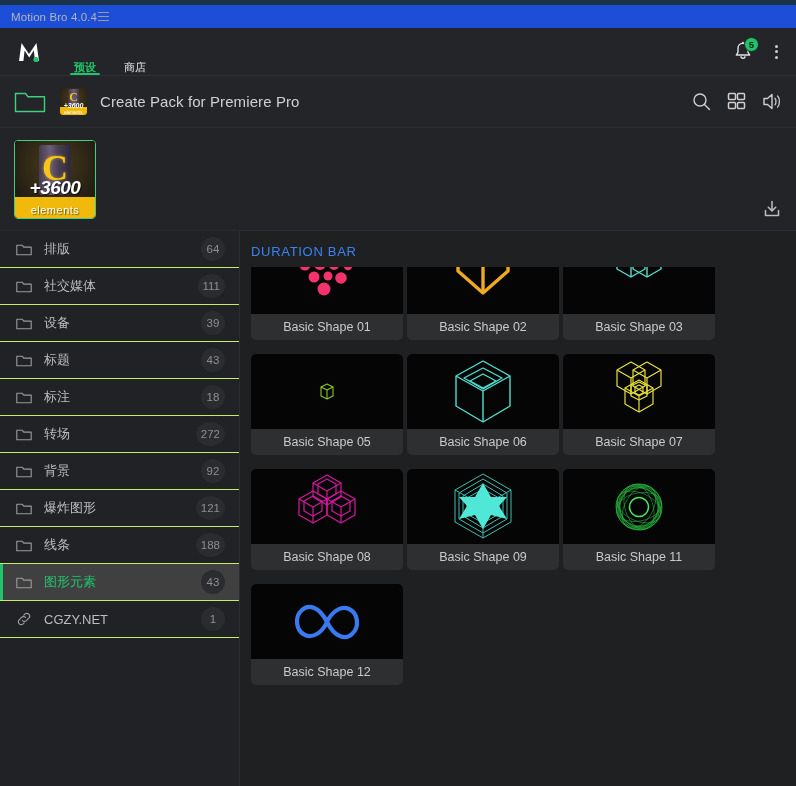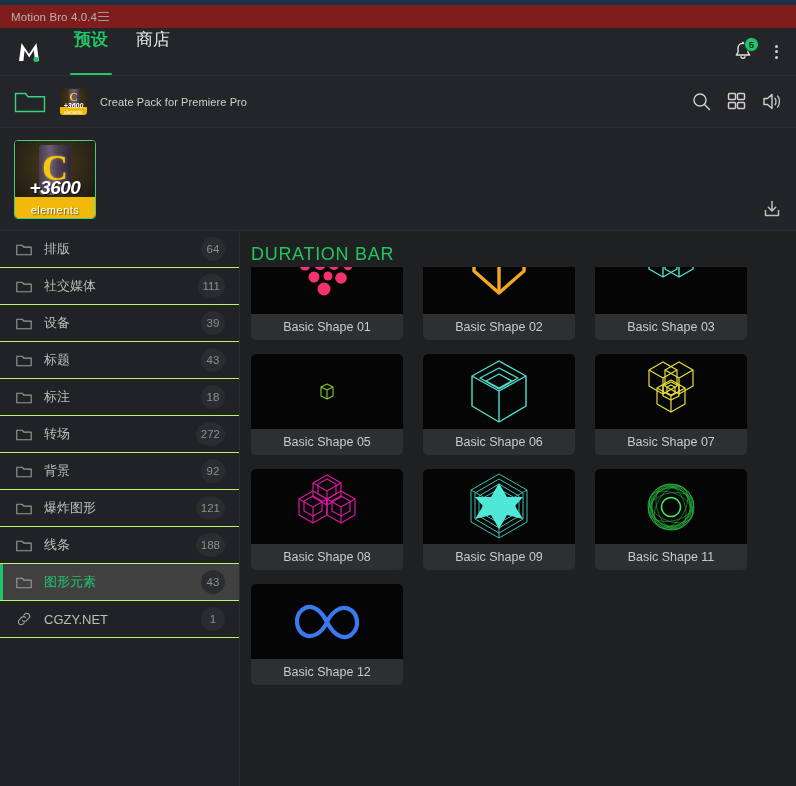--- a/index.html
+++ b/index.html
@@ -11,21 +11,21 @@
     -webkit-font-smoothing: antialiased;
   }
   .app { position: relative; width: 796px; height: 786px; display: flex; flex-direction: column; }
 
   
   .top-strip { height: 5px; background: #1b3347; flex: none; }
 
   
   .titlebar {
     height: 23px; flex: none;
-    background: #7f1d1d;
+    background: #1d4ed8;
     display: flex; align-items: center;
     padding-left: 11px;
   }
   .titlebar .app-title {
     font-size: 11.5px; color: #b4b4b4; letter-spacing: .1px;
   }
   .hamburger { display: flex; flex-direction: column; gap: 2.5px; cursor: pointer; padding: 2px 1px; }
   .hamburger span { display: block; width: 11px; height: 1.5px; background: #9a9a9a; }
 
   
@@ -35,23 +35,23 @@
     border-bottom: 1px solid #2e2f32;
     display: flex; align-items: stretch;
     position: relative;
   }
   .logo-wrap { width: 60px; display: flex; align-items: center; justify-content: center; }
   .logo { position: relative; width: 26px; height: 22px; }
   .logo svg { display: block; }
 
   .tabs { display: flex; align-items: stretch; gap: 0; }
   .tab {
-    display: flex; align-items: flex-start; justify-content: center;
+    display: flex; align-items: flex-end; justify-content: center;
     padding: 0 14px;
-    font-size: 17px; color: #e8e8e8; cursor: pointer;
+    font-size: 11px; color: #e8e8e8; cursor: pointer;
     position: relative;
   }
   .tab.active { color: #21c46b; font-weight: 600; }
   .tab.active::after {
     content: ""; position: absolute; left: 10px; right: 10px; bottom: 0;
     height: 2.5px; background: #21c46b; border-radius: 2px;
   }
 
   .nav-right {
     margin-left: auto; display: flex; align-items: center; gap: 16px;
@@ -76,21 +76,21 @@
     display: flex; align-items: center;
     padding: 0 12px 0 14px;
     border-bottom: 1px solid #2b2c2f;
   }
   .crumb-folder { width: 32px; height: 24px; flex: none; margin-right: 14px; cursor: pointer; }
   .crumb-thumb {
     width: 27px; height: 27px; flex: none; border-radius: 3px;
     margin-right: 13px; overflow: hidden; position: relative;
     background: #241c18; cursor: pointer;
   }
-  .crumb-title { font-size: 11px; color: #cfd0d1; letter-spacing: .1px; }
+  .crumb-title { font-size: 15px; color: #cfd0d1; letter-spacing: .1px; }
   .crumb-right { margin-left: auto; display: flex; align-items: center; gap: 16px; }
   .icon-btn { cursor: pointer; display: flex; align-items: center; justify-content: center; }
 
   
   .hero {
     height: 103px; flex: none;
     background: #232427;
     position: relative;
     border-bottom: 1px solid #2b2c2f;
     display: flex; align-items: center;
@@ -163,27 +163,27 @@
   .side-item.active { background: #404040; }
   .side-item.active::before {
     content: ""; position: absolute; left: 0; top: 0; bottom: 0;
     width: 2.5px; background: #21c46b;
   }
   .side-item.active .si-label { color: #21c46b; }
 
   
   .content { flex: 1; background: #1f2022; overflow: hidden; position: relative; }
   .section-title {
-    font-size: 18px; color: #22c55e; letter-spacing: .7px;
+    font-size: 13px; color: #3b82f6; letter-spacing: .7px;
     padding: 13px 0 10px 11px;
   }
   .grid {
     display: grid;
     grid-template-columns: repeat(3, 152px);
-    gap: 14px 20px;
+    gap: 14px 4px;
     padding: 0 12px 14px 11px;
   }
   .card {
     width: 152px; border-radius: 5px; overflow: hidden;
     background: #2e2f31; cursor: pointer;
   }
   .card .thumb {
     height: 75px; background: #050505;
     display: flex; align-items: center; justify-content: center;
     position: relative; overflow: hidden;

